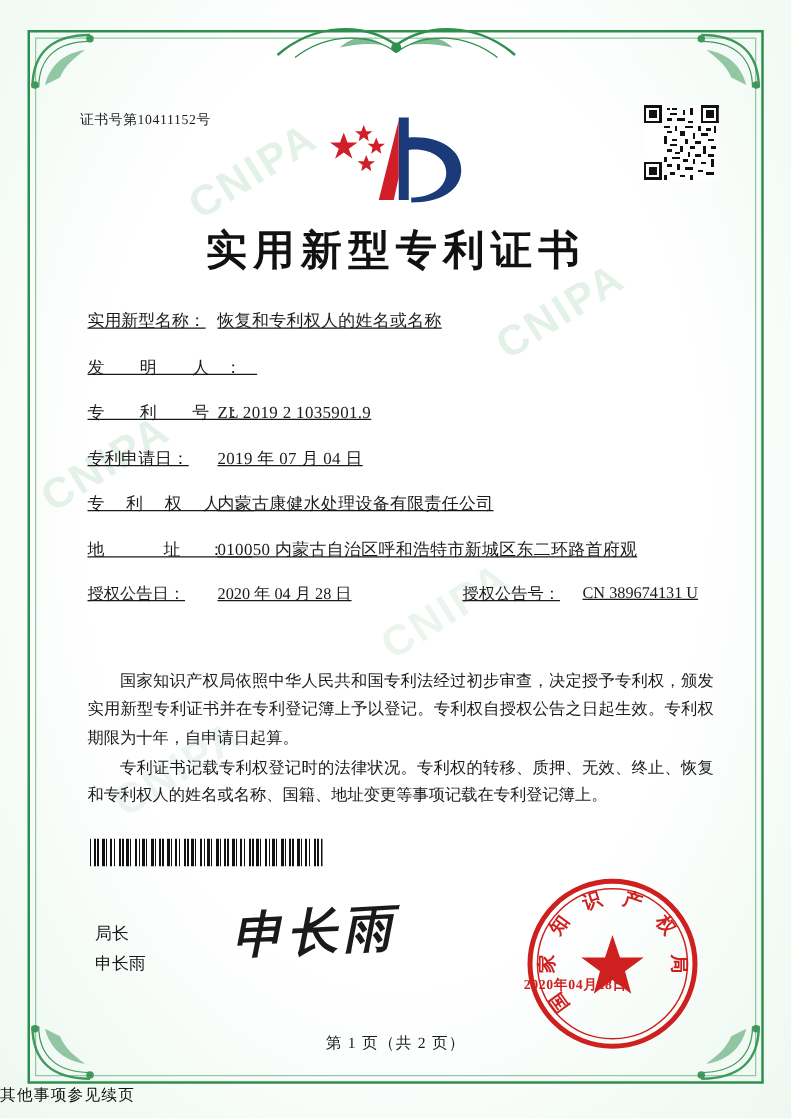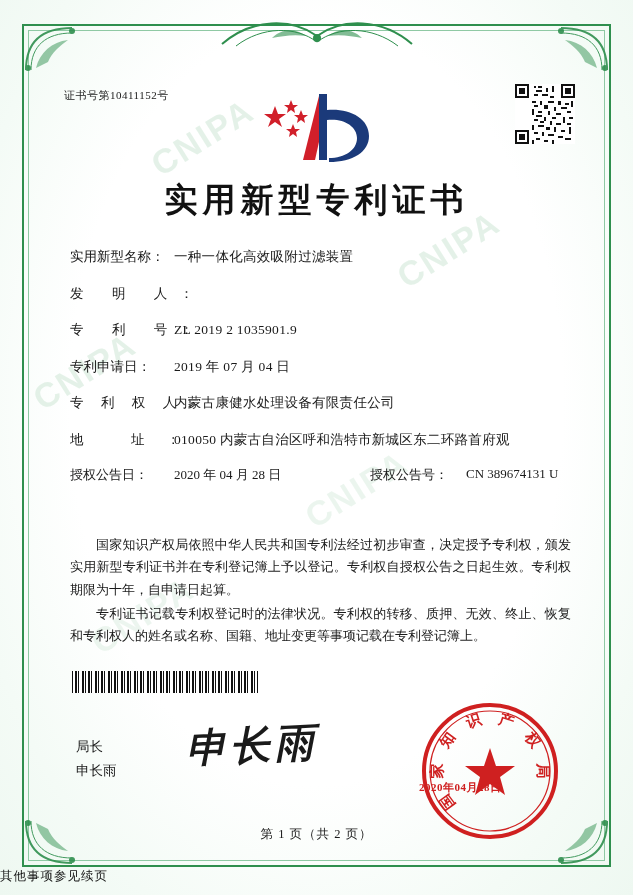--- a/index.html
+++ b/index.html
@@ -110,20 +110,21 @@
     color: #111;
     font-family: "Liberation Serif", serif;
   }
 
   
   .fields {
     position: absolute;
     left: 70px;
     top: 247px;
     right: 47px;
+    text-decoration: underline;
   }
   .field {
     display: flex;
     align-items: baseline;
     margin-bottom: 17px;
     font-size: 13.5px;
     line-height: 1.45;
   }
   .field .lbl {
     width: 104px;
@@ -377,21 +378,21 @@
       </g>
     </svg>
   </div>
 
   <div class="doc-title">实用新型专利证书</div>
 
   <div class="fields">
 
     <div class="field">
       <div class="lbl">实用新型名称：</div>
-      <div class="val">一种一体化高效吸附过滤装置</div>
+      <div class="val">恢复和专利权人的姓名或名称</div>
     </div>
 
     <div class="field">
       <div class="lbl sp3">发 明 人：</div>
     </div>
 
     <div class="field">
       <div class="lbl sp3">专 利 号：</div>
       <div class="val">ZL 2019 2 1035901.9</div>
     </div>

